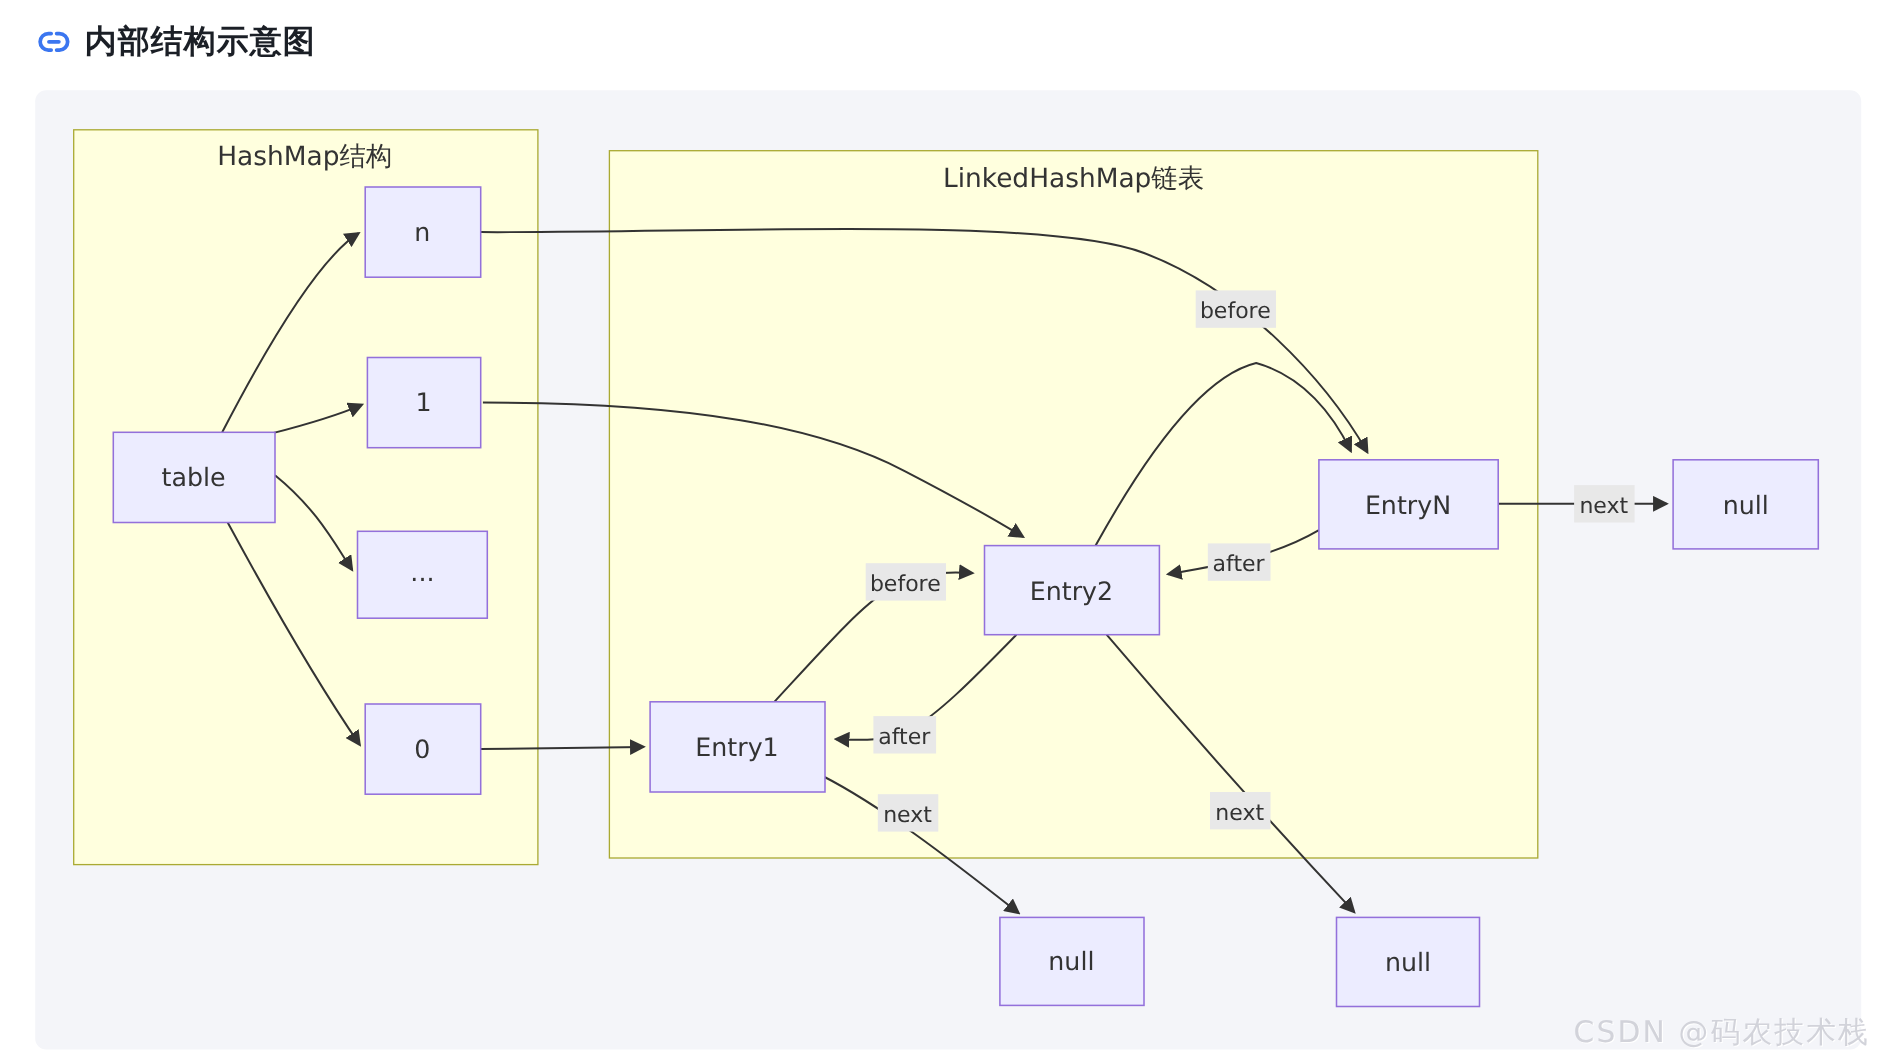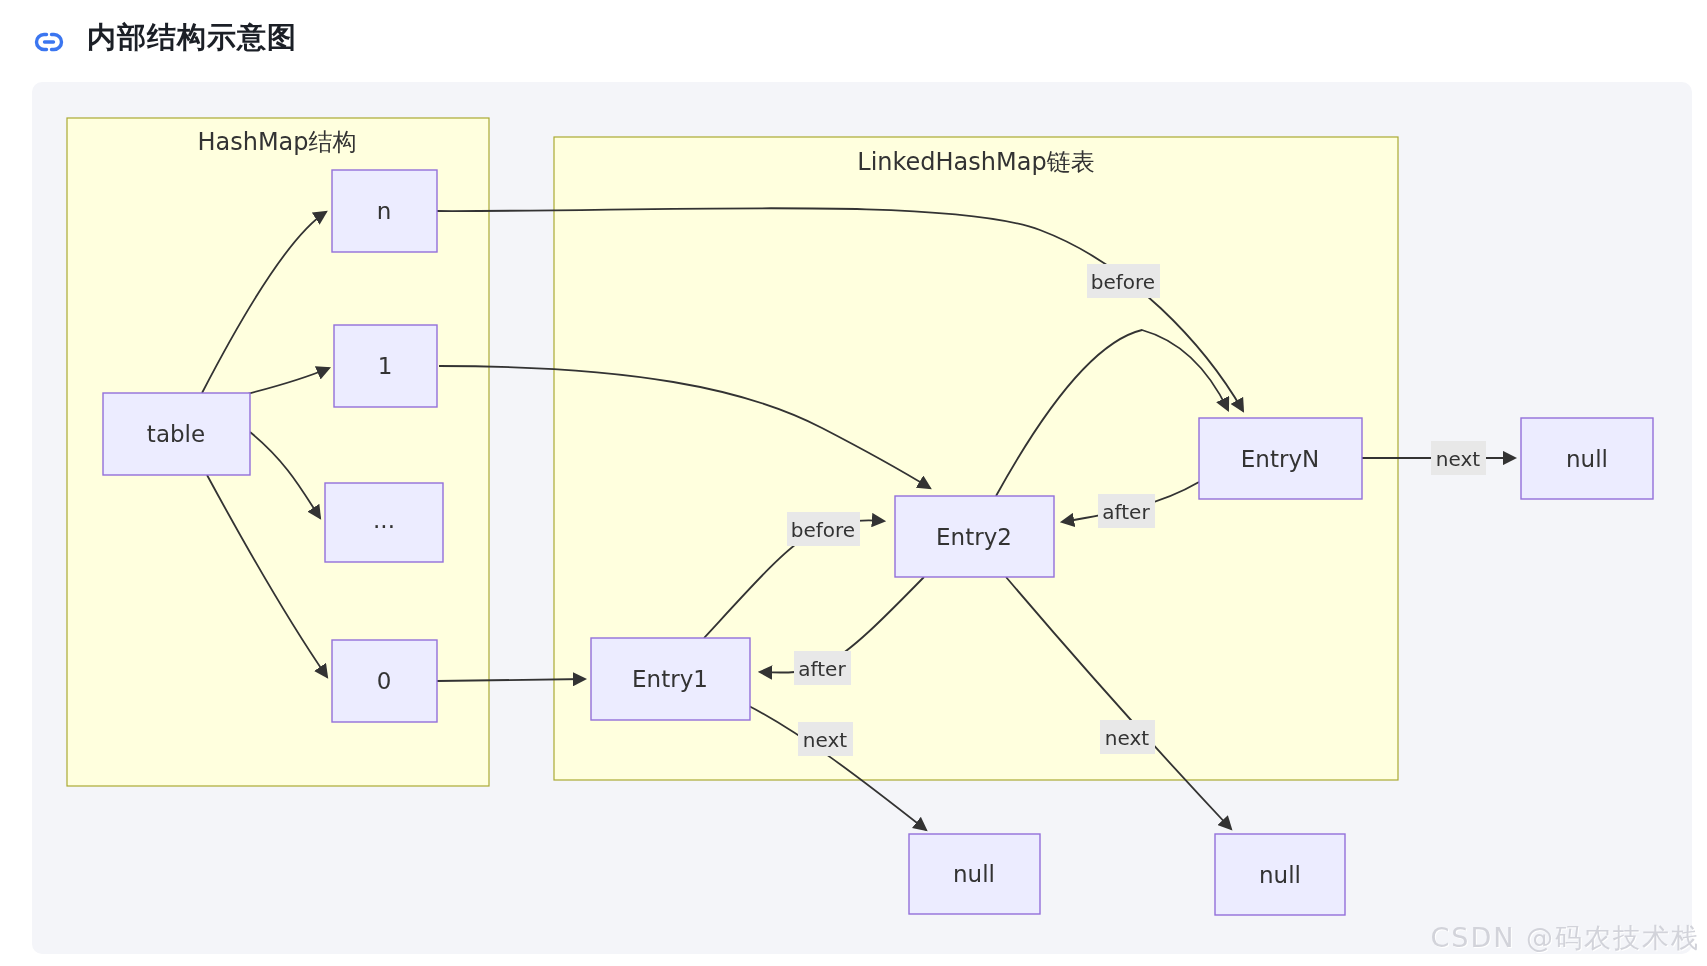--- a/index.html
+++ b/index.html
@@ -1,18 +1,18 @@
 <!DOCTYPE html>
 <html><head>
 <meta charset="utf-8">
 <style>
   html,body{margin:0;padding:0;background:#ffffff;}
   body{font-family:"DejaVu Sans","Liberation Sans",sans-serif;}
   .page{position:relative;width:1707px;height:966px;background:#ffffff;overflow:hidden;}
-  .page-header{position:absolute;left:33px;top:18px;display:flex;align-items:flex-end;gap:22px;z-index:5;}
+  .page-header{position:absolute;left:33px;top:18px;display:flex;align-items:center;gap:12px;z-index:5;}
   .page-header h1{margin:0;font-size:29px;font-weight:bold;color:#1b1f26;letter-spacing:1px;}
   .link-ico{width:32px;height:32px;flex:0 0 auto;}
   svg text{user-select:none;}
   .node-rect{fill:#ececff;stroke:#9370db;stroke-width:1.4;}
   .node-label{font-size:23px;fill:#333333;text-anchor:middle;}
   .sub-rect{fill:#ffffde;stroke:#aaaa33;stroke-width:1.2;}
   .sub-title{font-size:24px;fill:#333333;text-anchor:middle;}
   .edge{fill:none;stroke:#333333;stroke-width:1.8;}
   .elabel-bg{fill:#e8e8e8;}
   .elabel{font-size:20px;fill:#333333;text-anchor:middle;}

